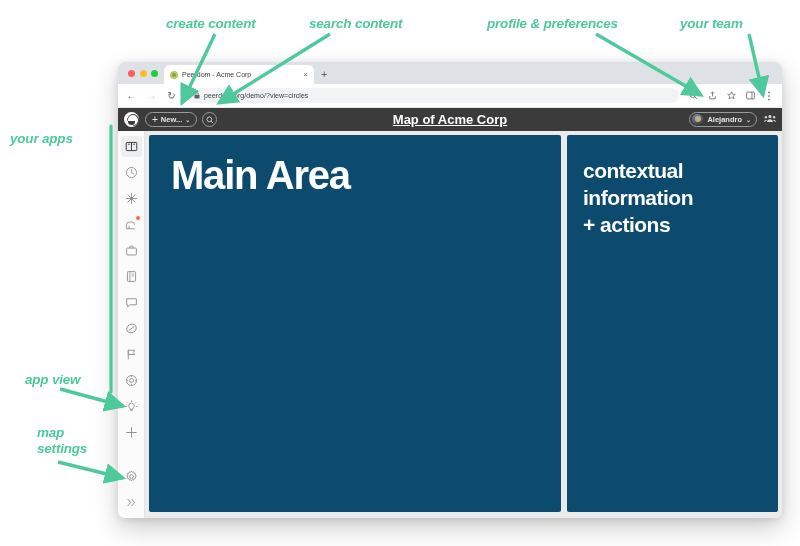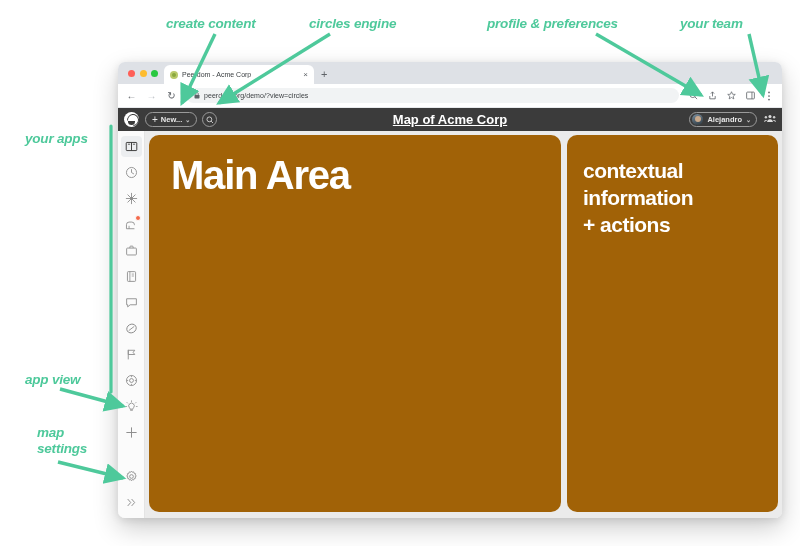--- a/index.html
+++ b/index.html
@@ -223,22 +223,22 @@
   .side-spacer { flex: 1; }
 
   .canvas {
     flex: 1;
     background: #ebebeb;
     display: flex;
     gap: 6px;
     padding: 4px 4px 6px 4px;
   }
   .panel {
-    background: #a16207;
-    border-radius: 10px;
+    background: #0c4a6e;
+    border-radius: 2px;
   }
   .panel-main {
     flex: 0 0 412px;
     padding: 18px 0 0 22px;
   }
   .panel-context {
     flex: 1;
     padding: 22px 0 0 16px;
   }
   .panel-title {
@@ -511,20 +511,20 @@
     <line x1="749" y1="34" x2="763" y2="95" stroke="#4ec99b" stroke-width="3.4" marker-end="url(#ah)"></line>
 
     <line x1="111" y1="126" x2="111" y2="392" stroke="#4ec99b" stroke-width="3.2" stroke-linecap="round"></line>
 
     <line x1="60" y1="389" x2="123" y2="406" stroke="#4ec99b" stroke-width="3.4" marker-end="url(#ah)"></line>
 
     <line x1="58" y1="462" x2="123" y2="478" stroke="#4ec99b" stroke-width="3.4" marker-end="url(#ah)"></line>
   </svg>
 
   <div class="anno-label" style="left:166px; top:16px;">create content</div>
-  <div class="anno-label" style="left:309px; top:16px;">circles engine</div>
+  <div class="anno-label" style="left:309px; top:16px;">search content</div>
   <div class="anno-label" style="left:487px; top:16px;text-align:center;">profile &amp; preferences</div>
   <div class="anno-label" style="left:680px; top:16px;">your team</div>
-  <div class="anno-label" style="left:25px;  top:131px;">your apps</div>
+  <div class="anno-label" style="left:10px;  top:131px;">your apps</div>
   <div class="anno-label" style="left:25px;  top:372px;">app view</div>
   <div class="anno-label" style="left:37px;  top:425px;">map
 settings</div>
 </div>
 
 </body></html>

